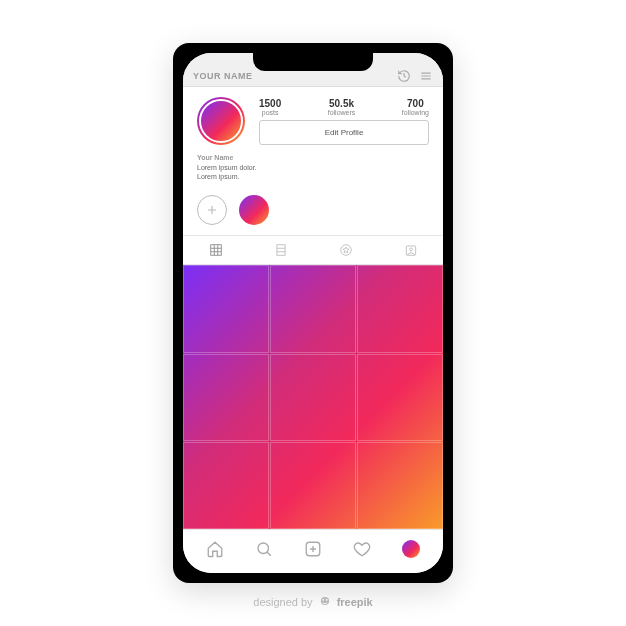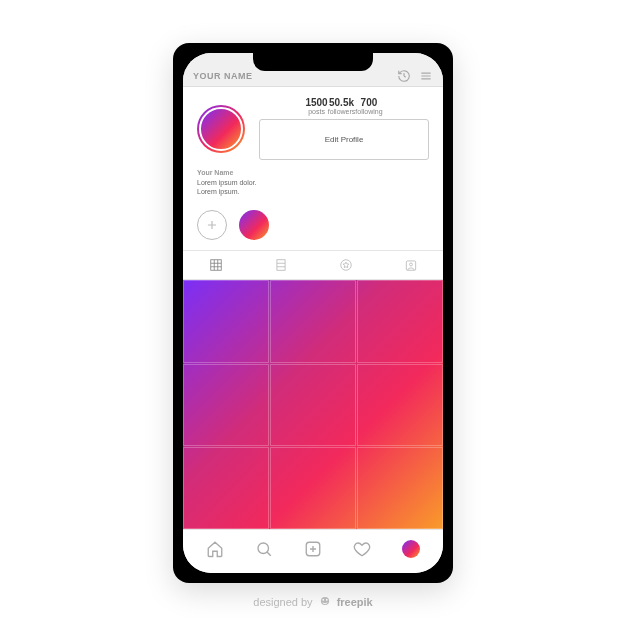--- a/index.html
+++ b/index.html
@@ -86,33 +86,34 @@
       border: 2px solid #fff;
     }
     .stats {
       flex: 1;
       display: flex;
       flex-direction: column;
       gap: 4px;
     }
     .stats-row {
       display: flex;
-      justify-content: center;
+      justify-content: space-between;
       text-align: center;
+      gap: 32px;
     }
     .stat { display: flex; flex-direction: column; }
     .stat-num { font-size: 10px; font-weight: 700; color: #333; }
     .stat-label { font-size: 7px; color: #888; }
     .edit-btn {
       width: 100%;
       border: 1px solid #ccc;
       background: #fff;
       border-radius: 3px;
       font-size: 8px;
-      padding: 15px 0;
+      padding: 7px 0;
       color: #555;
       text-align: center;
     }
     .bio {
       margin-top: 8px;
       font-size: 7px;
       color: #666;
       line-height: 1.3;
     }
     .bio .name { font-weight: 600; color: #999; display: block; margin-bottom: 1px; }

